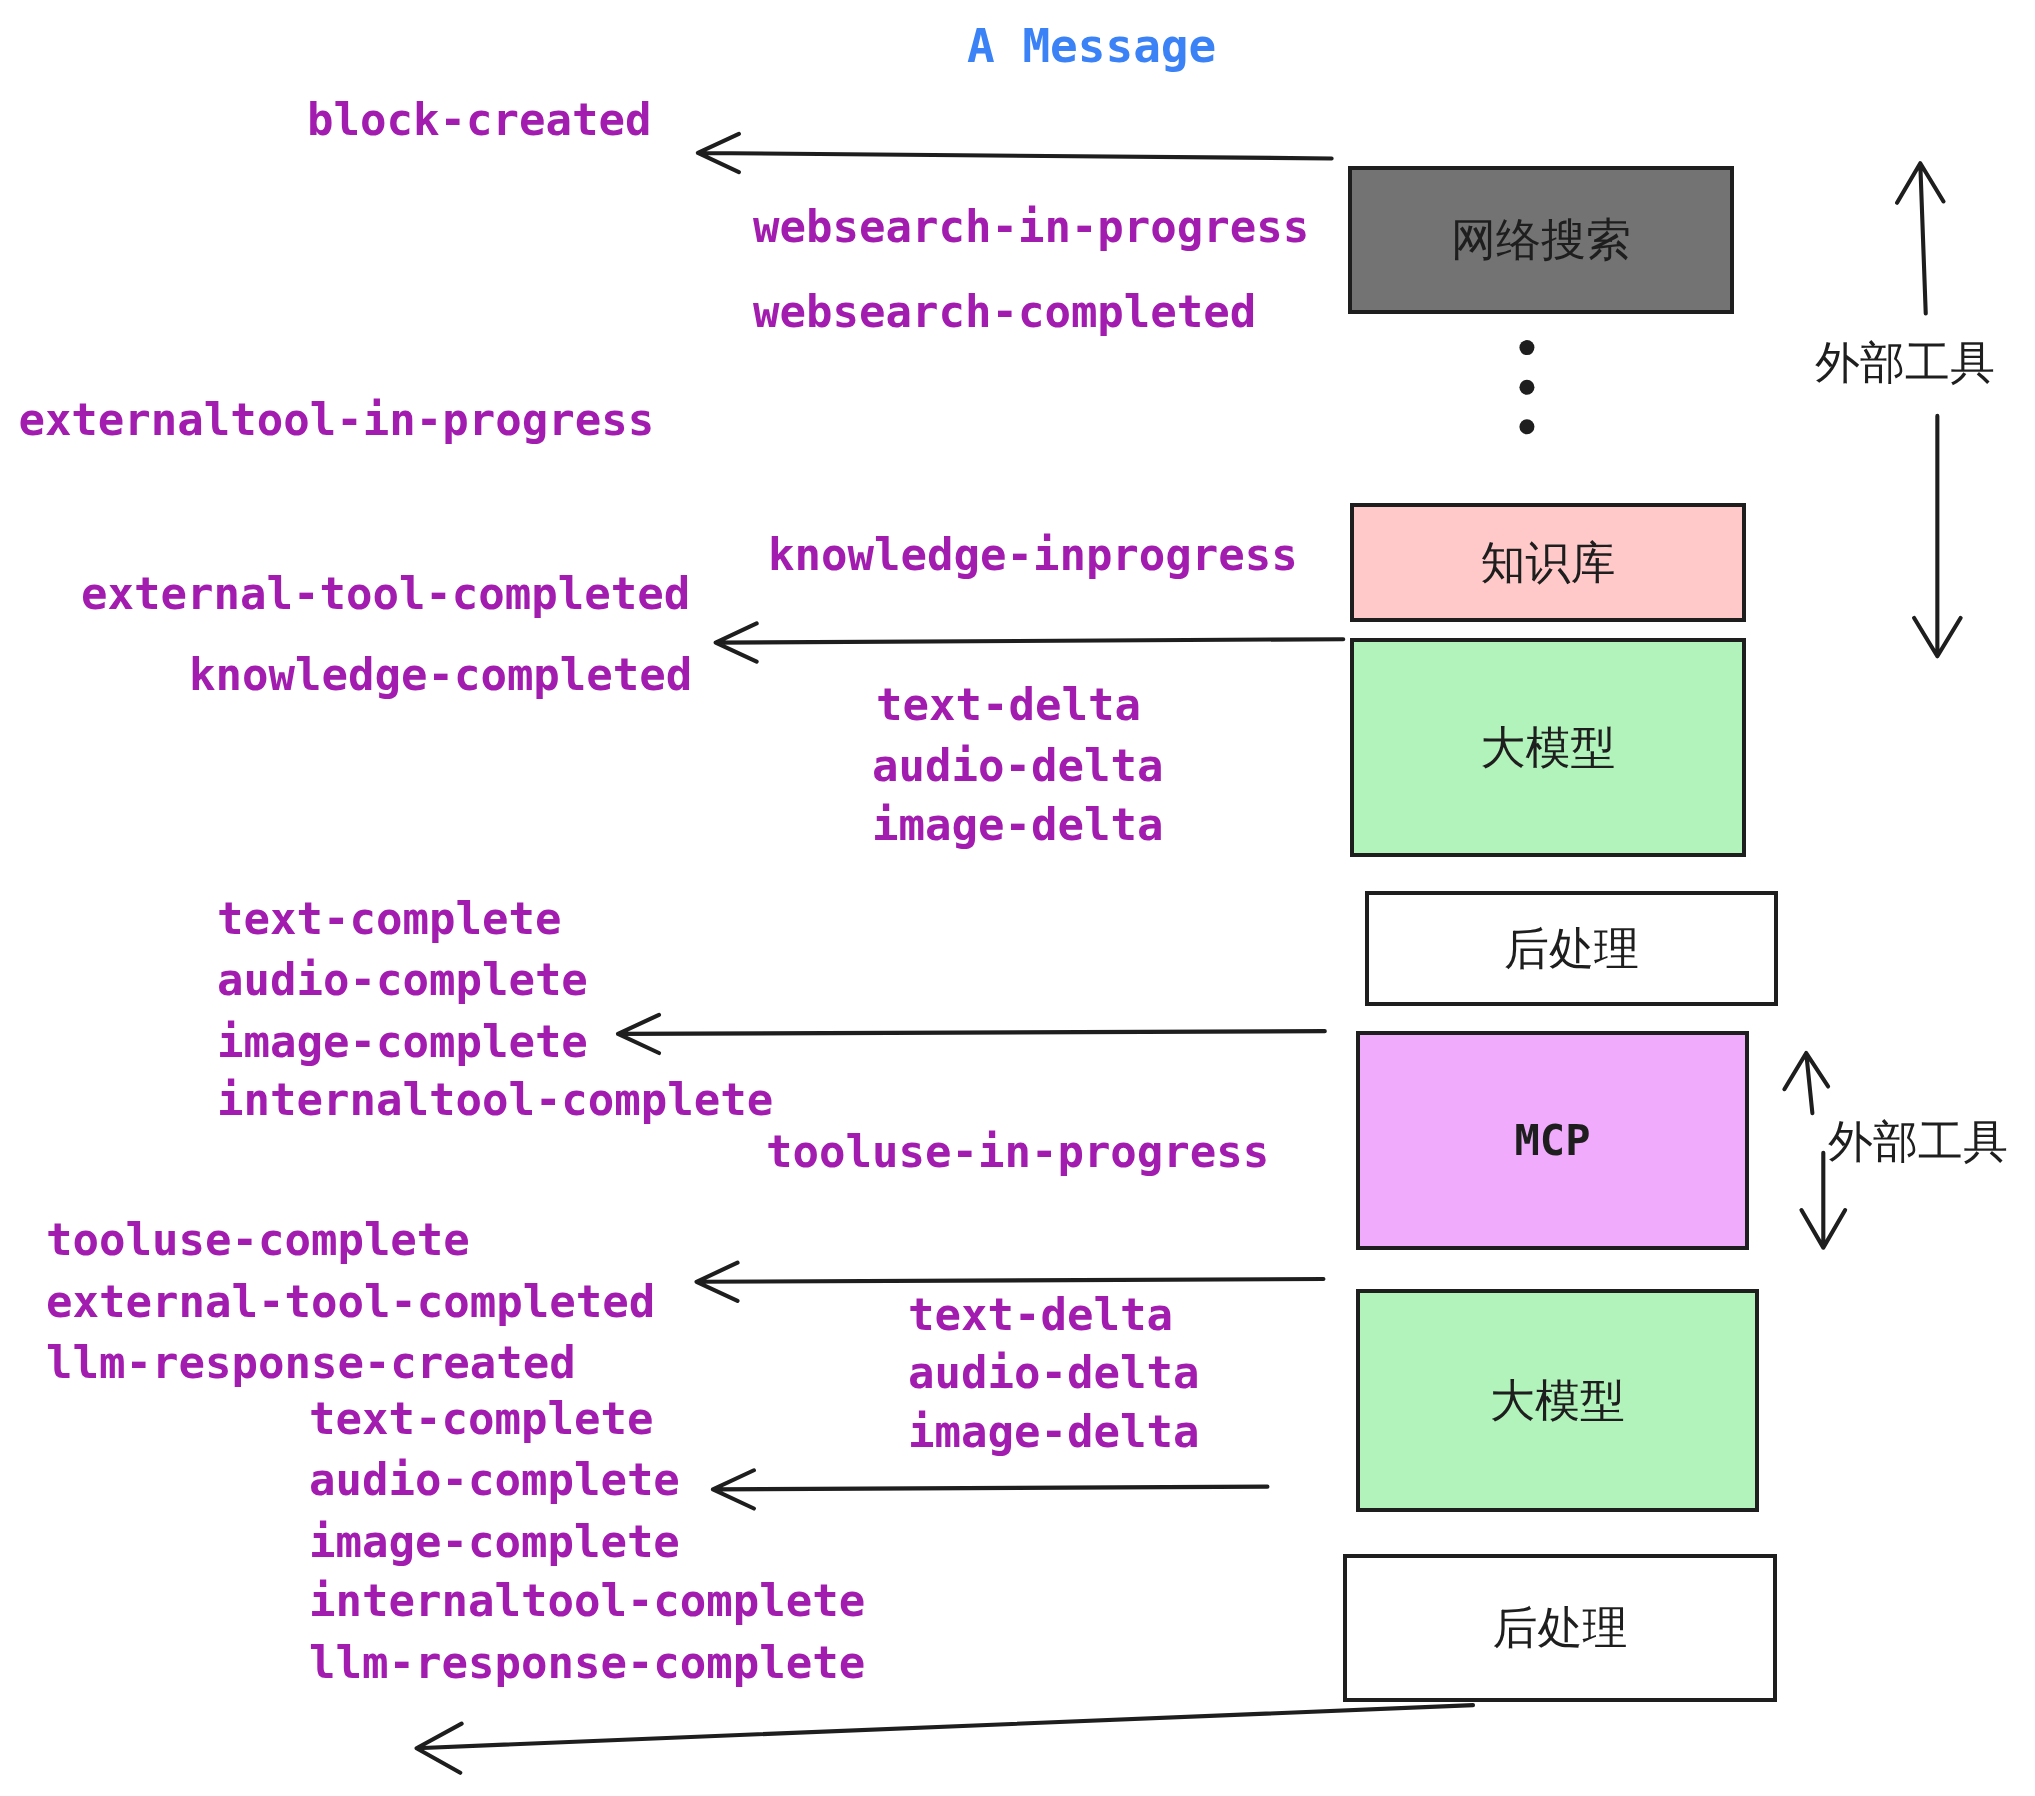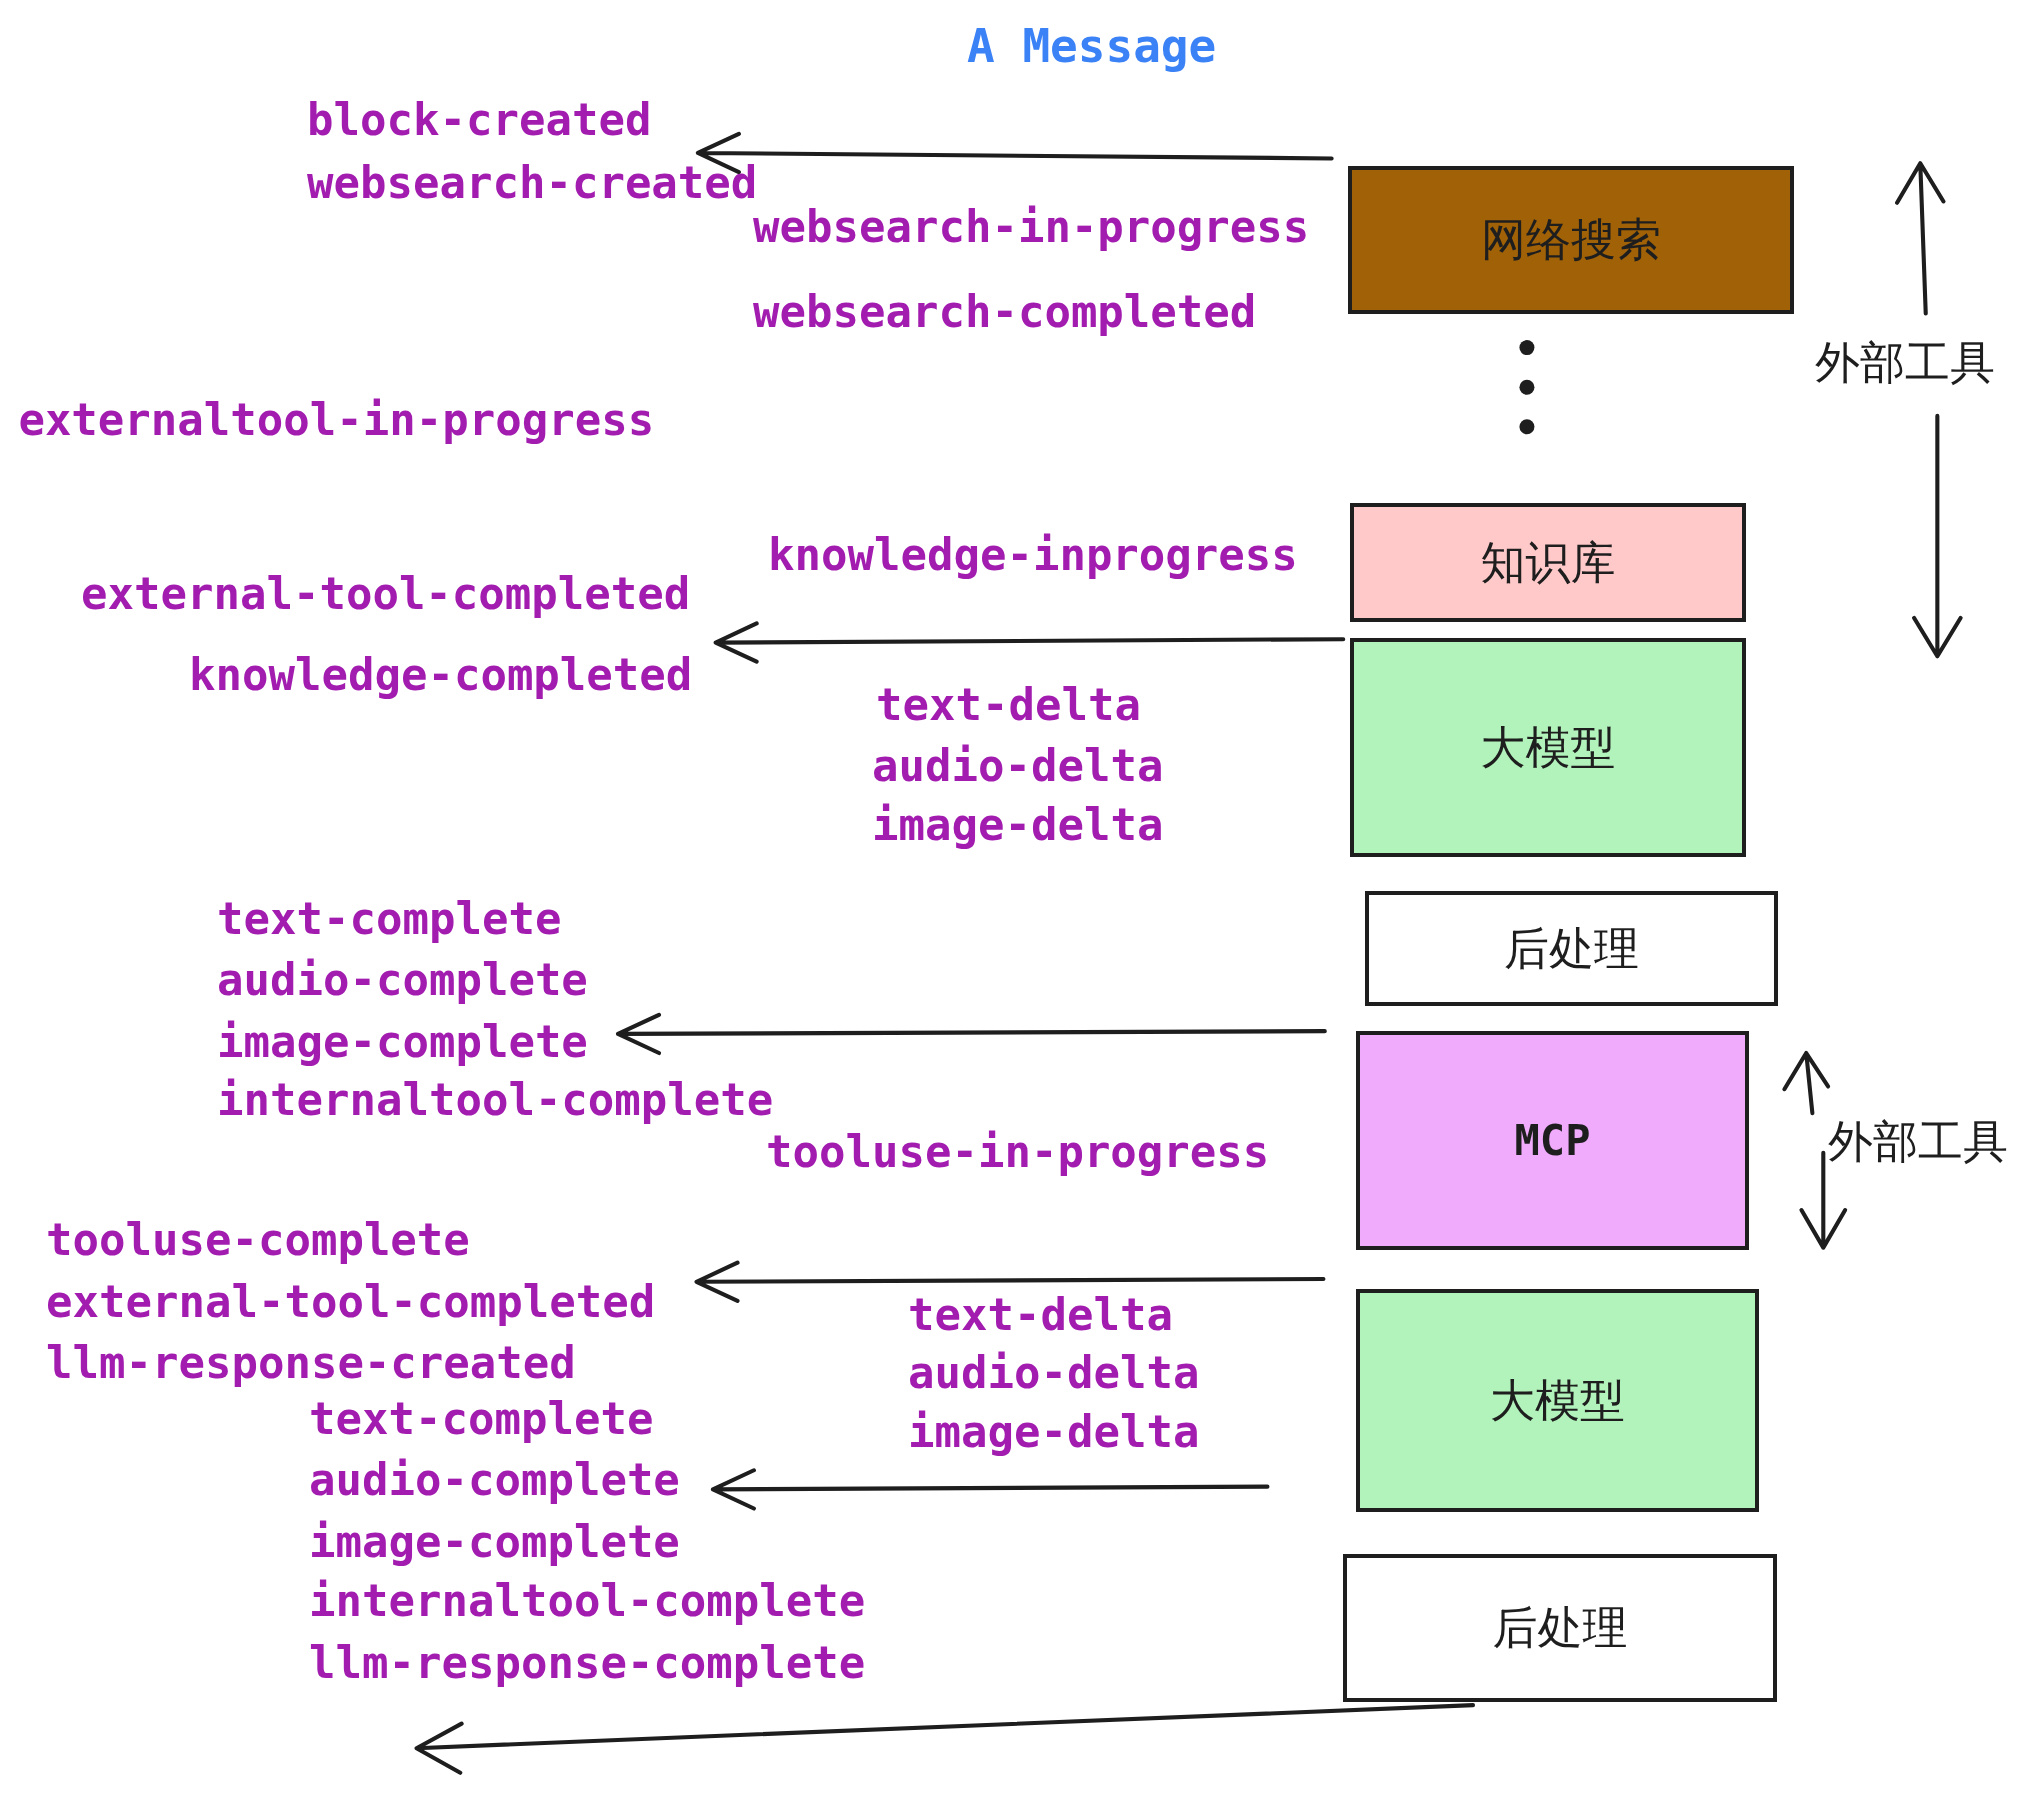--- a/index.html
+++ b/index.html
@@ -82,21 +82,21 @@
 
     <g>
       <circle cx="2236" cy="509" r="11"></circle>
       <circle cx="2236" cy="567" r="11"></circle>
       <circle cx="2236" cy="625" r="11"></circle>
     </g>
   </svg>
 
   <div class="title" style="left:967px;top:19px;">A Message</div>
 
-  <div class="box" style="left: 1348px; top: 166px; width: 446px; height: 148px; background-color: #a16207;">
+  <div class="box" style="left: 1348px; top: 166px; width: 386px; height: 148px; background-color: #737373;">
     <span class="box-label">网络搜索</span>
   </div>
 
   <div class="box" style="left: 1350px; top: 503px; width: 396px; height: 119px; background-color: rgb(255, 201, 201);">
     <span class="box-label">知识库</span>
   </div>
 
   <div class="box" style="left: 1350px; top: 638px; width: 396px; height: 219px; background-color: rgb(178, 242, 187);">
     <span class="box-label">大模型</span>
   </div>
@@ -114,21 +114,20 @@
   </div>
 
   <div class="box" style="left: 1343px; top: 1554px; width: 434px; height: 148px; background-color: rgb(255, 255, 255);">
     <span class="box-label">后处理</span>
   </div>
 
   <div class="side-label" style="left:1815px;top:333px;">外部工具</div>
   <div class="side-label" style="left:1828px;top:1112px;">外部工具</div>
 
   <div class="event" style="left:307px;top:98px;">block-created</div>
-  <div class="event" style="left:307px;top:161px;">websearch-created</div>
   <div class="event" style="left:753px;top:205px;">websearch-in-progress</div>
   <div class="event" style="left:753px;top:290px;">websearch-completed</div>
   <div class="event" style="left:18.4px;top:398px;">externaltool-in-progress</div>
   <div class="event" style="left:768px;top:533px;">knowledge-inprogress</div>
   <div class="event" style="left:81px;top:572px;">external-tool-completed</div>
   <div class="event" style="left:189px;top:633px;margin-top:20px;">knowledge-completed</div>
 
   <div class="event" style="left:876px;top:683px;">text-delta</div>
   <div class="event" style="left:872px;top:744px;">audio-delta</div>
   <div class="event" style="left:872px;top:803px;">image-delta</div>

